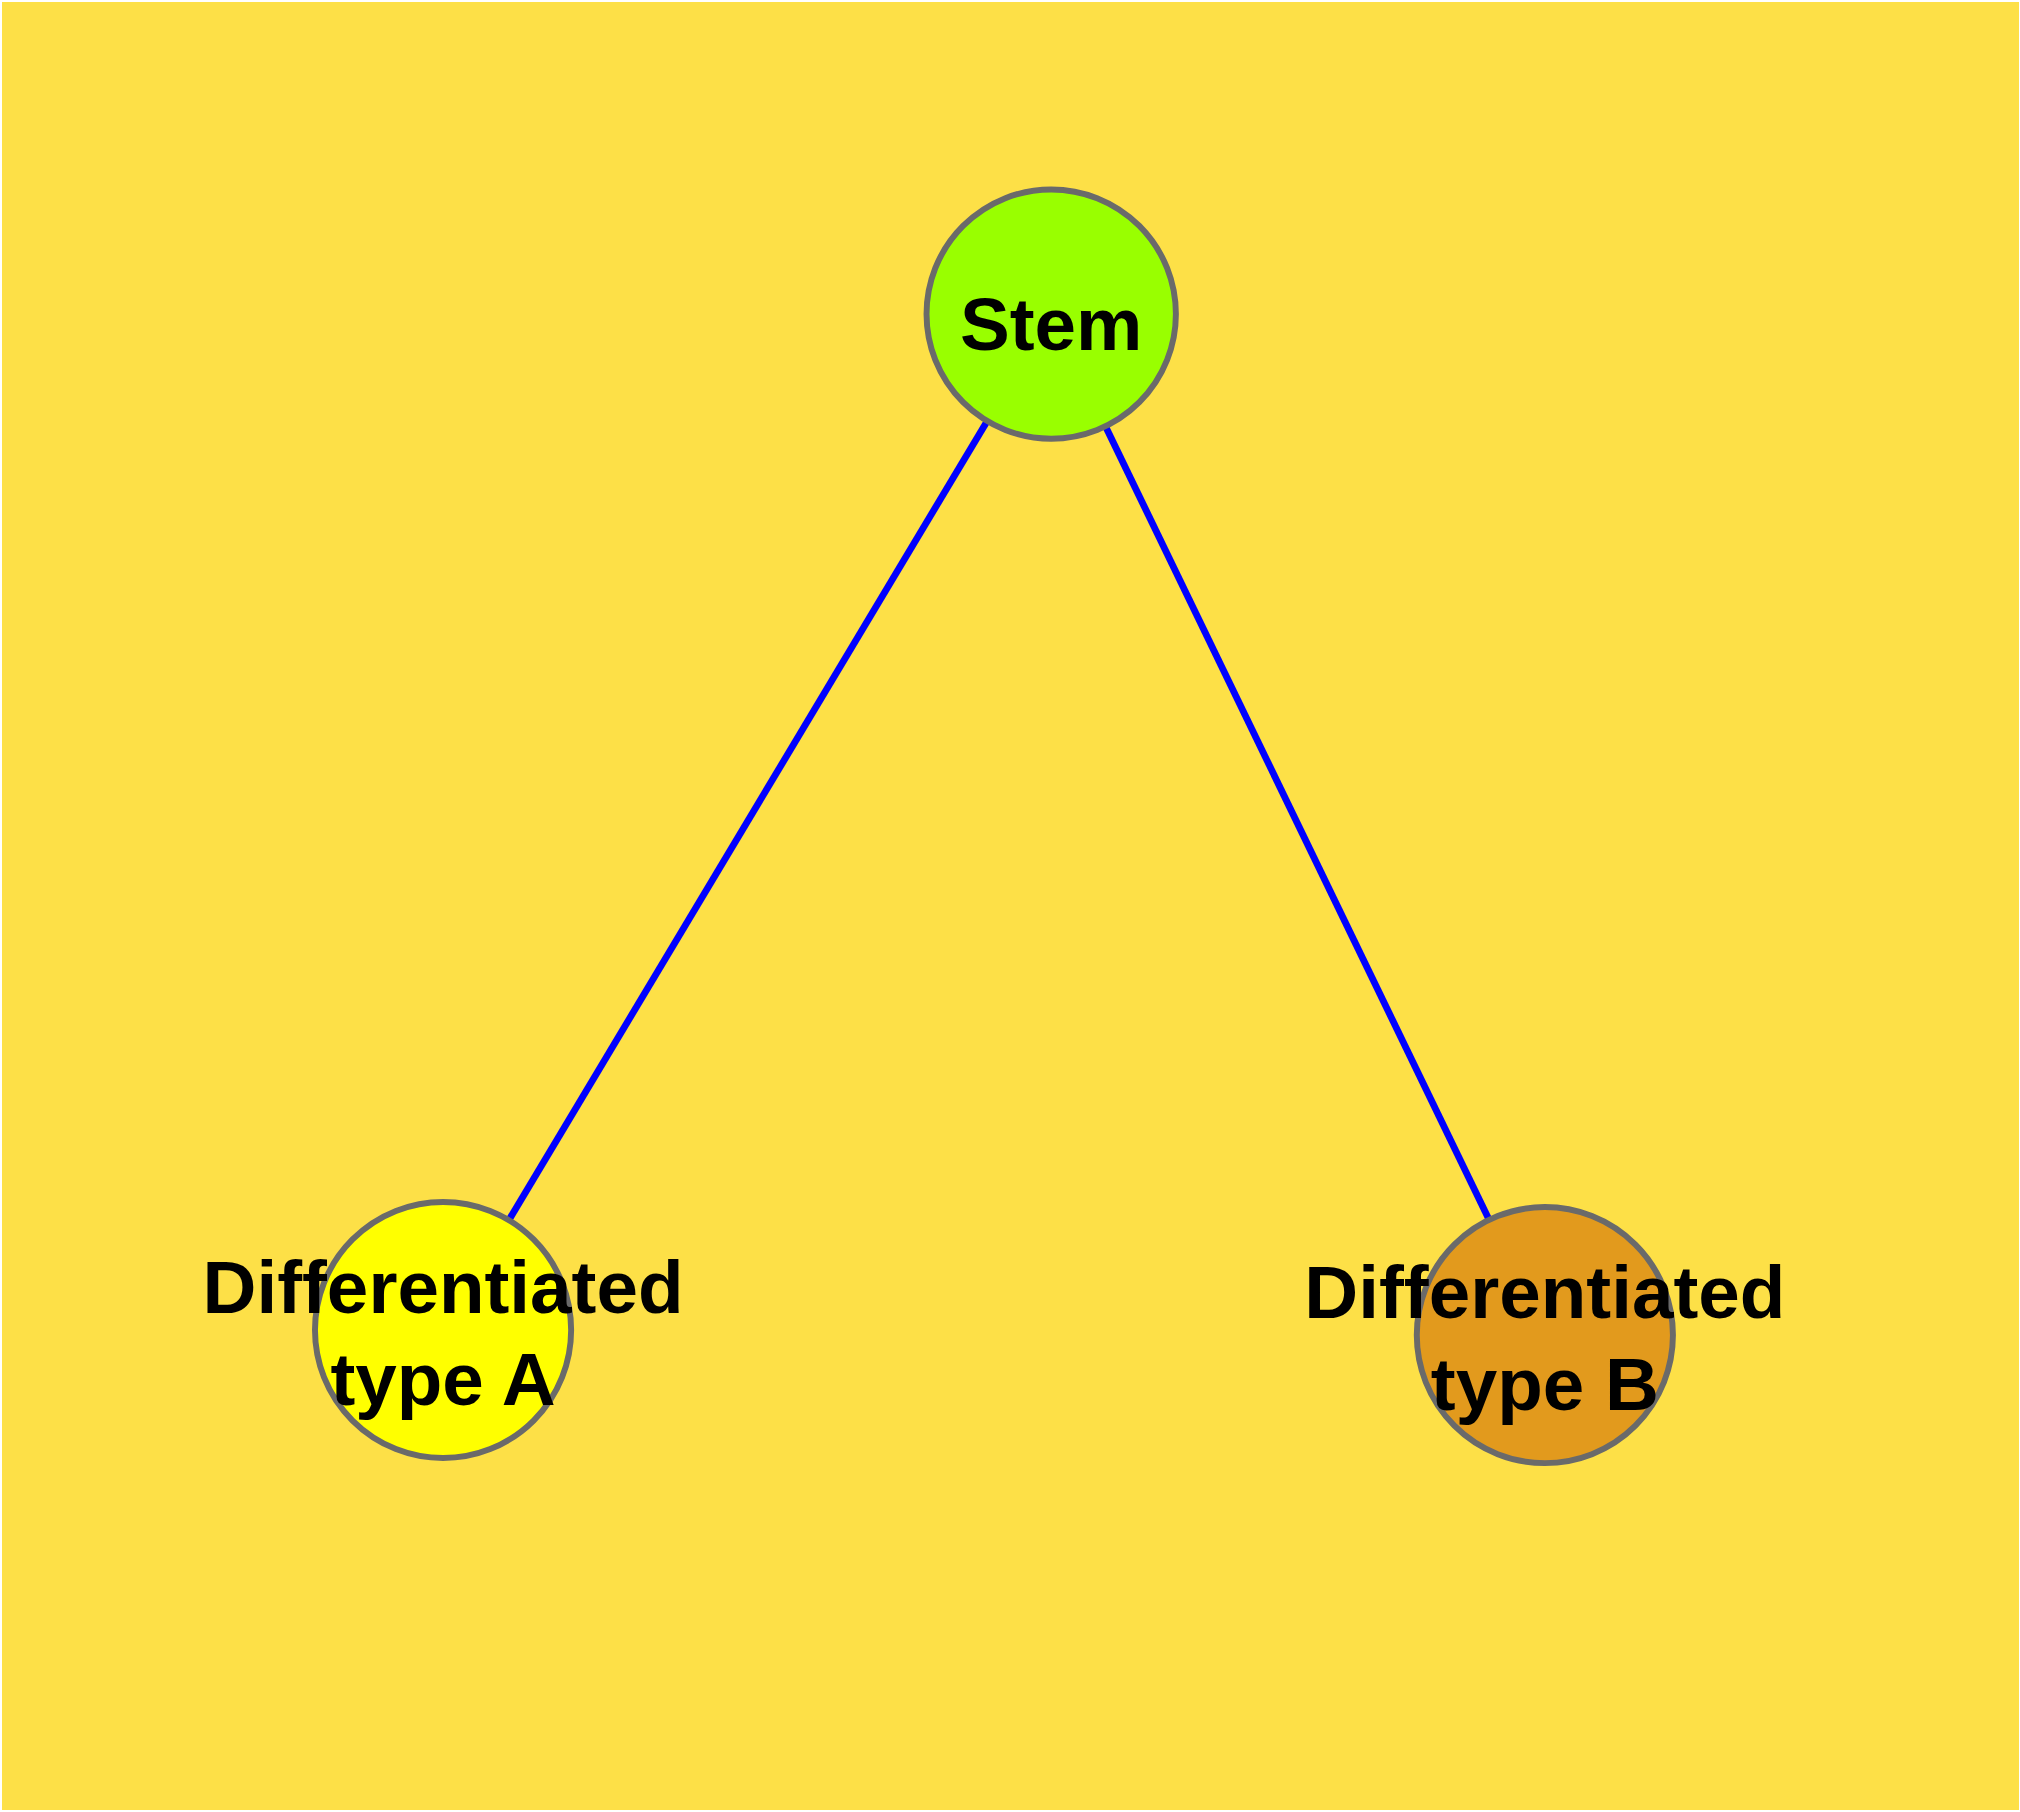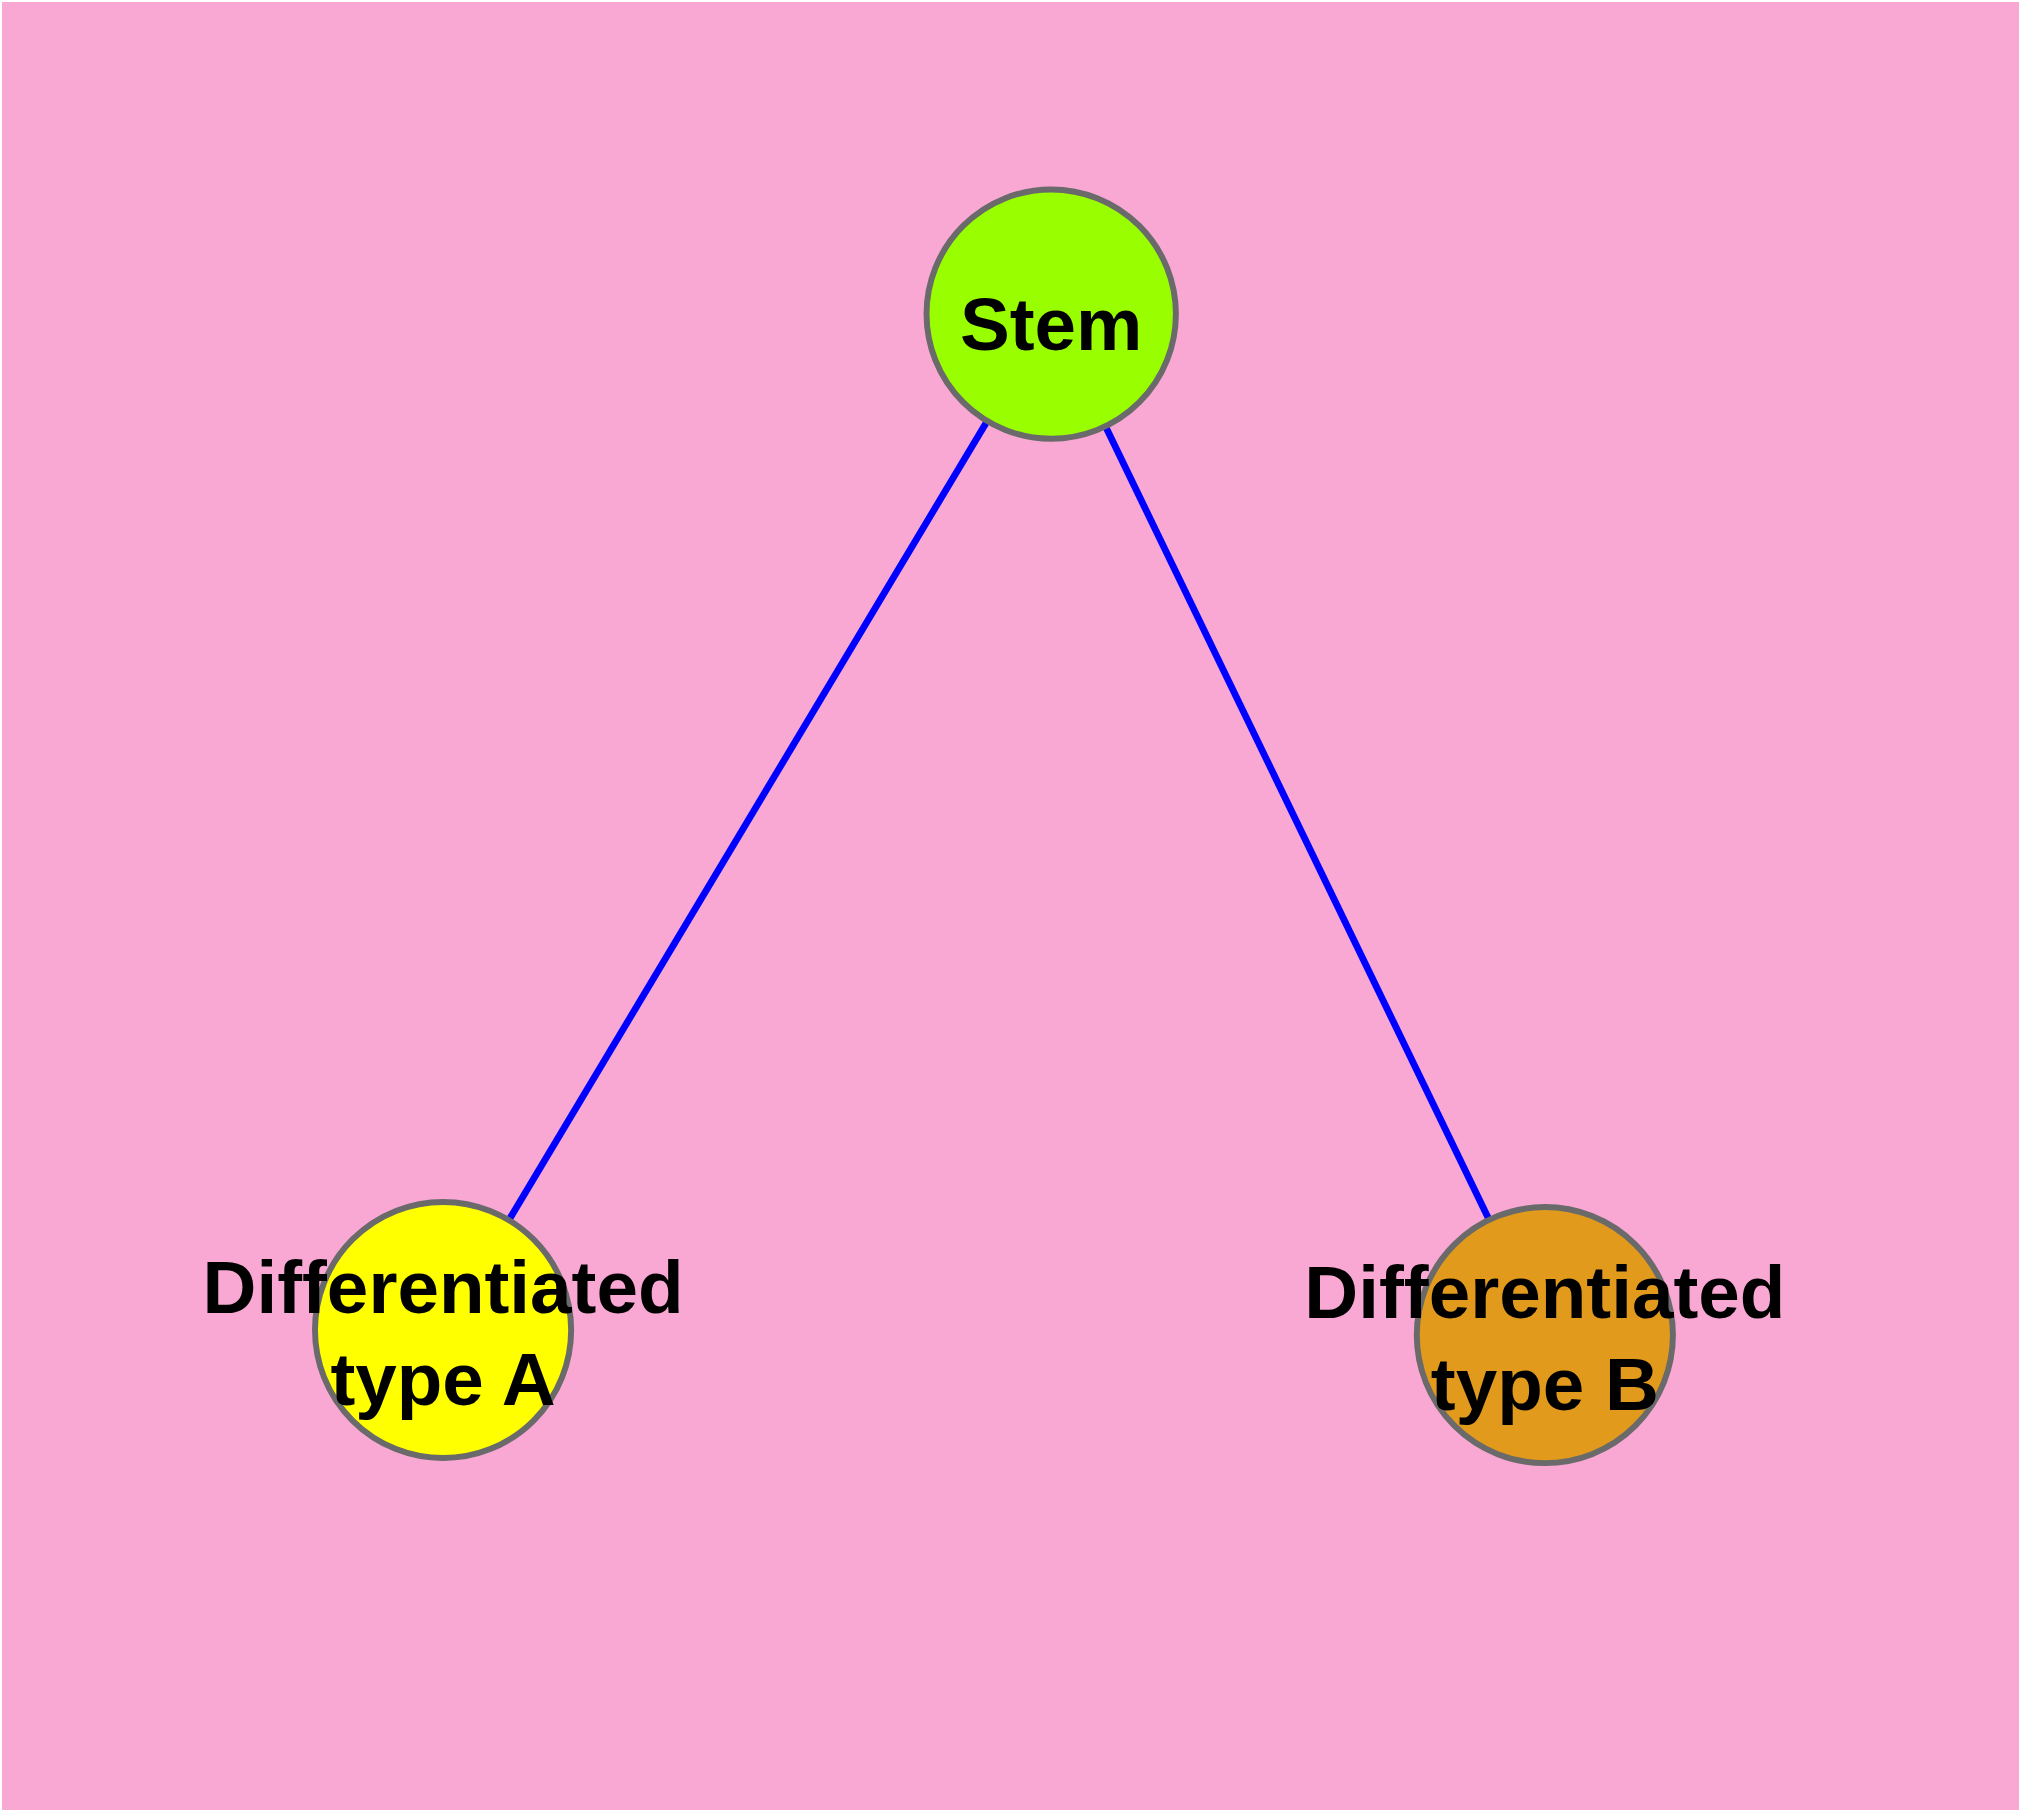--- a/index.html
+++ b/index.html
@@ -34,21 +34,21 @@
   .node-label {
     font-family: "Liberation Sans", sans-serif;
     font-weight: bold;
     font-size: 88px;
     text-anchor: middle;
   }
 </style>
 </head>
 <body>
 
-<div class="canvas" style="background: #f9a8d4; border-color: rgb(255, 255, 255);">
+<div class="canvas" style="background: #fde047; border-color: rgb(255, 255, 255);">
   <svg class="graph-svg" viewBox="0 0 2378 2132" preserveAspectRatio="none" xmlns="http://www.w3.org/2000/svg">
 
     <line class="edge" x1="1237" y1="368" x2="520" y2="1566" stroke="#0000ff"></line>
     <line class="edge" x1="1237" y1="368" x2="1819" y2="1572" stroke="#0000ff"></line>
 
     <circle class="node" cx="1237" cy="368" r="147" fill="#99ff00" stroke="#6a6a6a"></circle>
     <circle class="node" cx="520" cy="1566" r="151" fill="#ffff00" stroke="#6a6a6a"></circle>
     <circle class="node" cx="1819" cy="1572" r="151" fill="#e29a1d" stroke="#6a6a6a"></circle>
 
     <text class="node-label" x="1237" y="410" fill="#000000">Stem</text>

